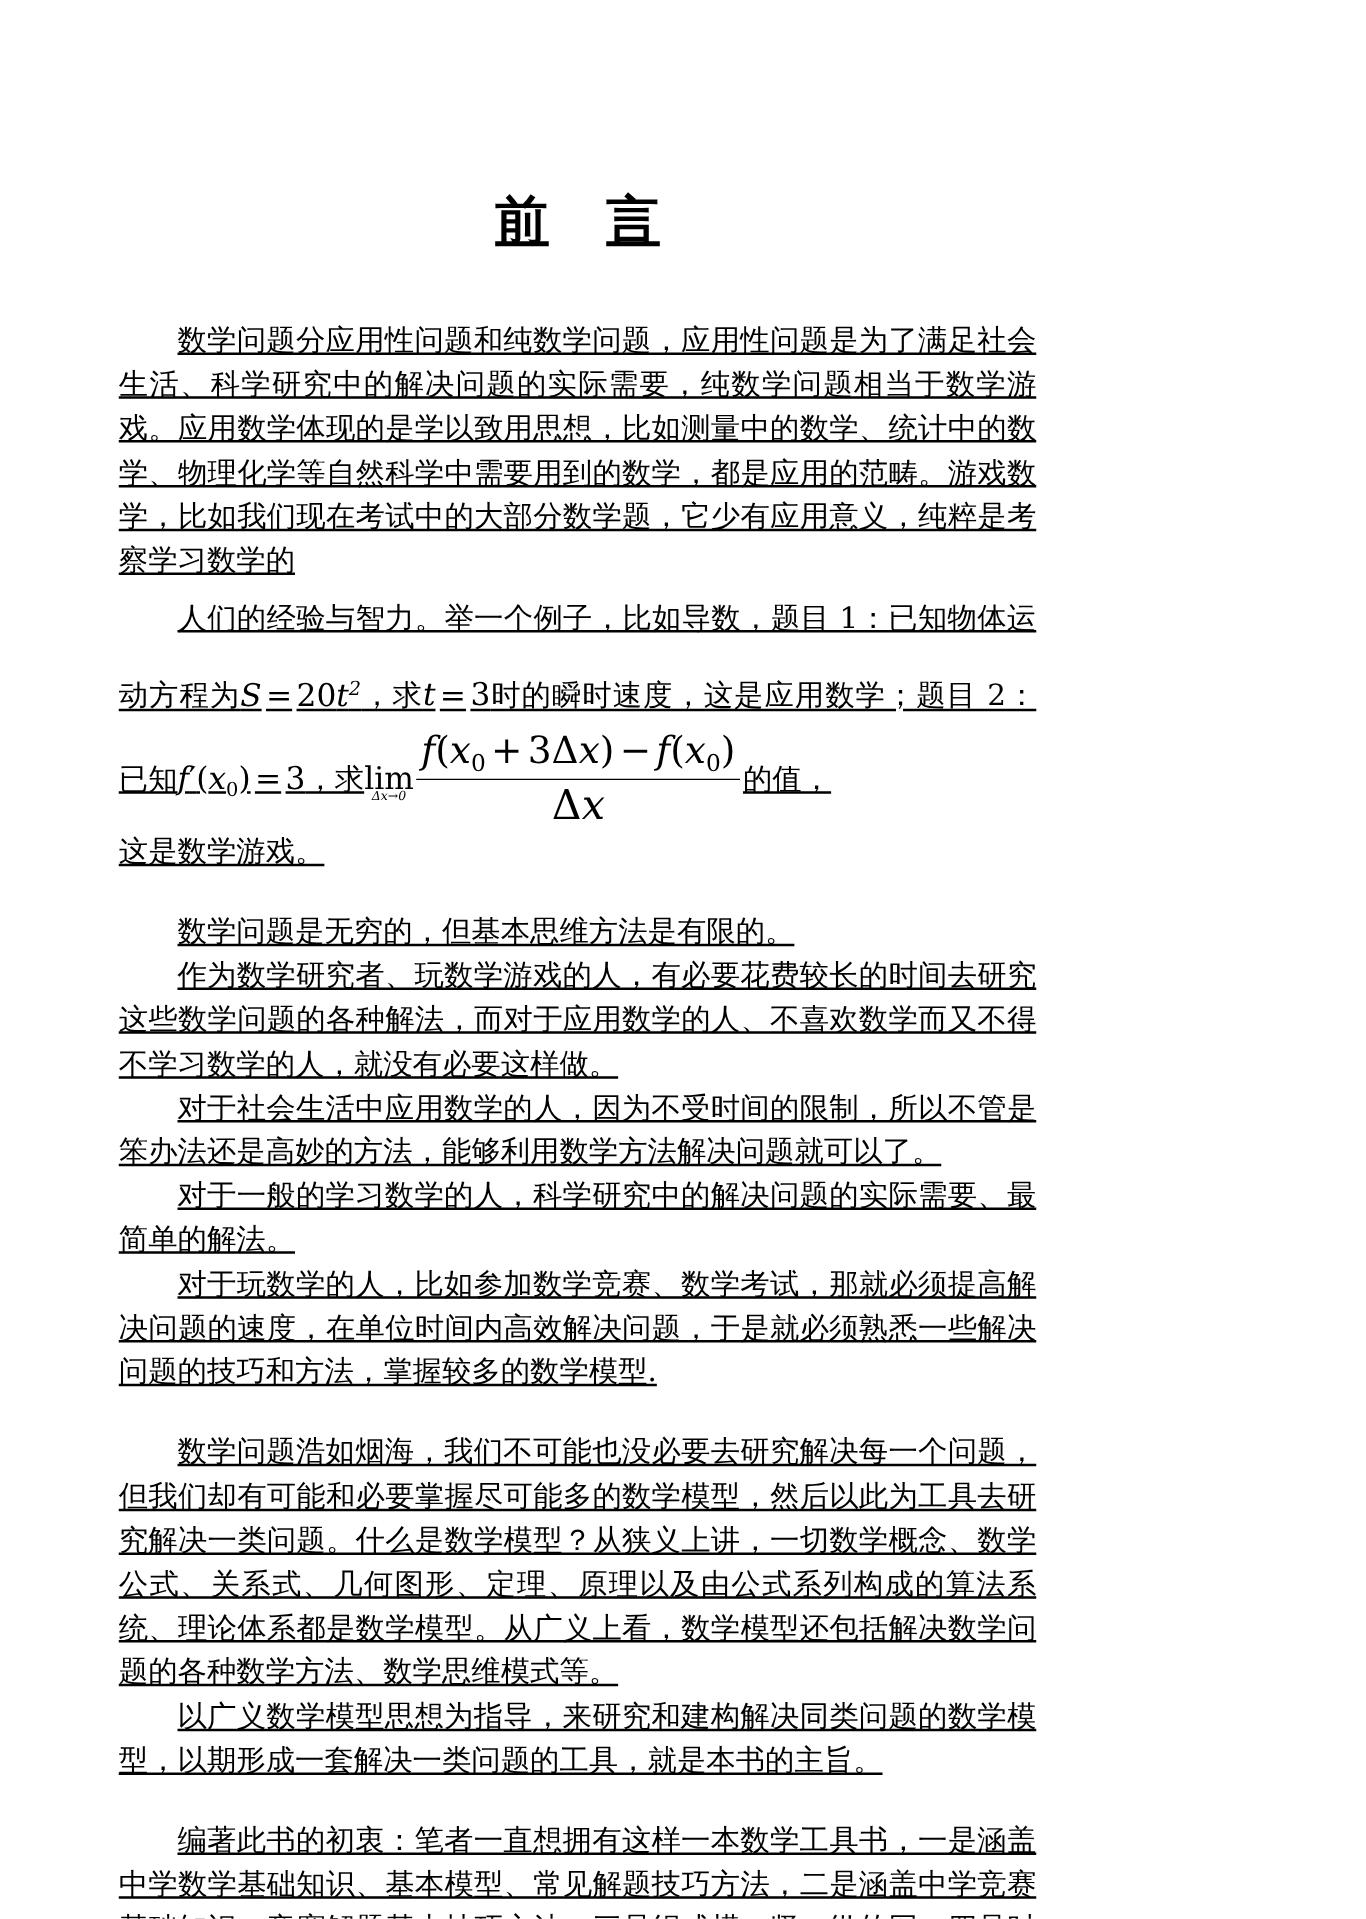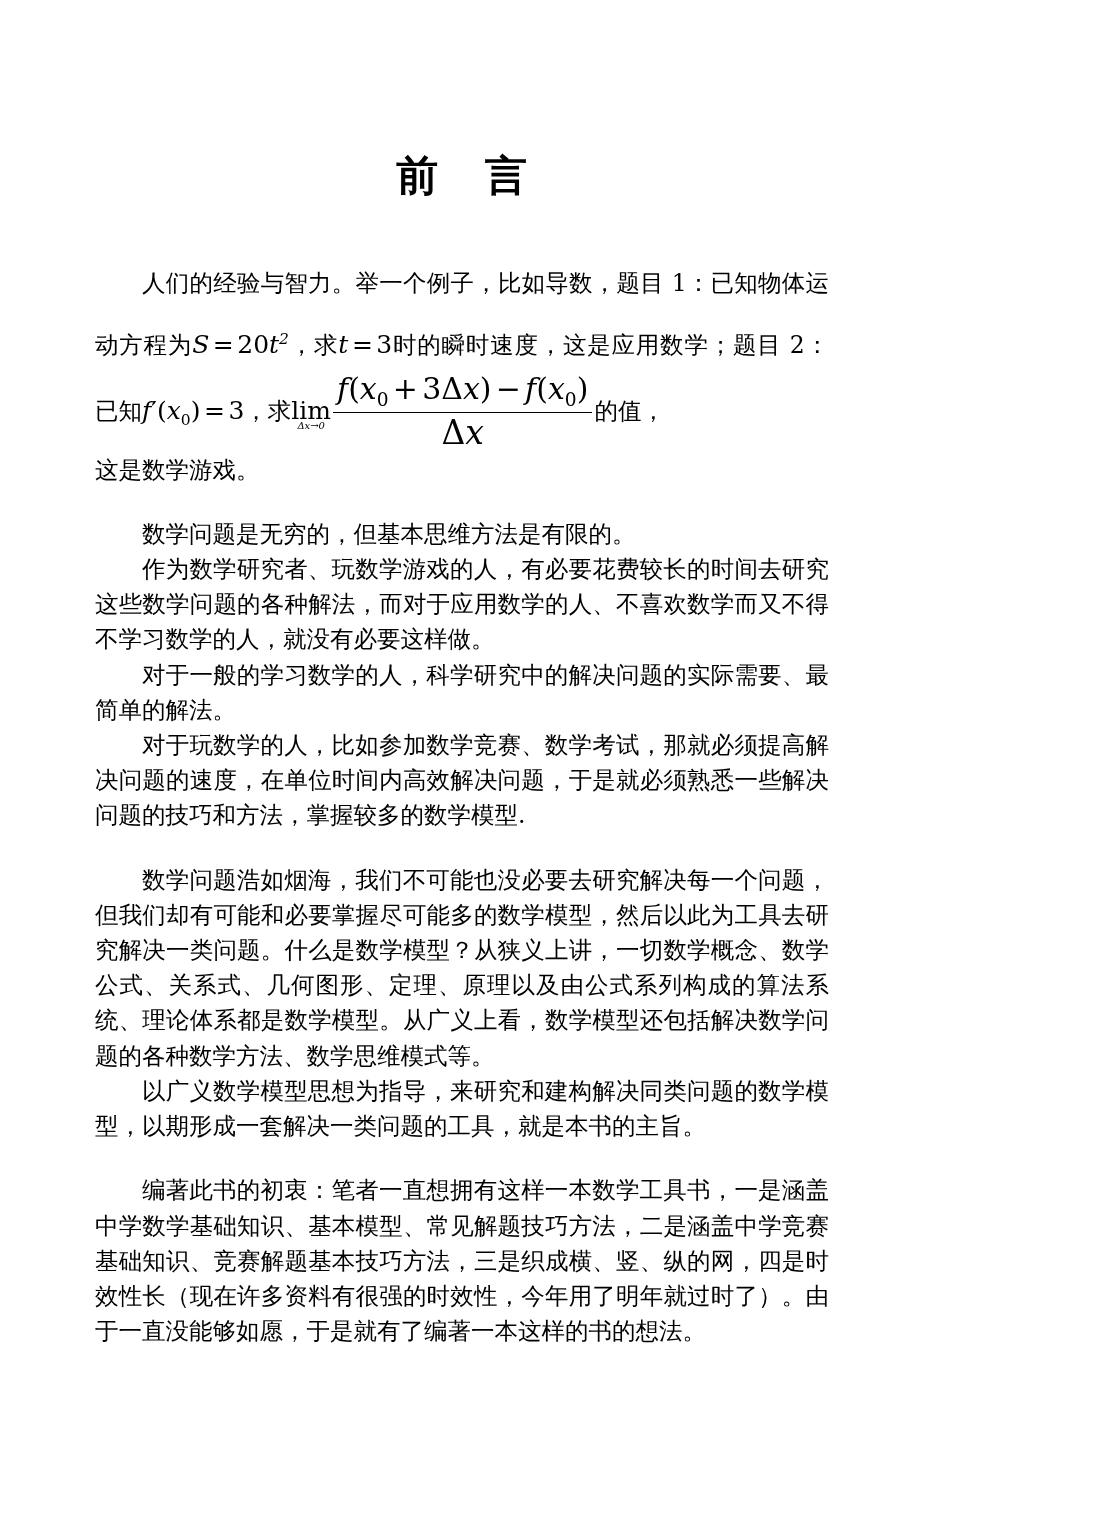--- a/index.html
+++ b/index.html
@@ -14,20 +14,21 @@
     color: #000000;
     -webkit-font-smoothing: antialiased;
   }
   .page {
     position: relative;
     width: 924px;
     height: 1535px;
     box-sizing: border-box;
     padding: 0 95px 0 95px;
     overflow: hidden;
+    text-decoration: underline;
   }
   .doc-title {
     text-align: center;
     font-weight: bold;
     font-size: 42px;
     line-height: 1;
     letter-spacing: 0.02em;
     padding-top: 155px;
     padding-bottom: 0;
     margin: 0;
@@ -125,29 +126,31 @@
 </style>
 </head>
 <body>
 
 <div class="page">
 
   <h1 class="doc-title"><span>前</span><span class="gap"></span><span>言</span></h1>
 
   <div class="body-block">
 
+    <p class="para">数学问题分应用性问题和纯数学问题，应用性问题是为了满足社会生活、科学研究中的解决问题的实际需要，纯数学问题相当于数学游戏。应用数学体现的是学以致用思想，比如测量中的数学、统计中的数学、物理化学等自然科学中需要用到的数学，都是应用的范畴。游戏数学，比如我们现在考试中的大部分数学题，它少有应用意义，纯粹是考察学习数学的</p>
 
     <p class="para tall"><span>人们的经验与智力。举一个例子，比如导数，题目 1：已知物体运动方程为</span><span class="math"><span>S</span><span class="op up">=</span><span class="up">20</span><span>t</span><sup>2</sup></span><span>，求</span><span class="math"><span>t</span><span class="op up">=</span><span class="up">3</span></span><span>时的瞬时速度，这是应用数学；题目 2：已知</span><span class="math"><span>f</span><span class="up">′</span><span class="up">(</span><span>x</span><sub>0</sub><span class="up">)</span><span class="op up">=</span><span class="up">3</span></span><span>，求</span><span class="math"><span class="limwrap"><span class="limtop">lim</span><span class="limbot">Δx→0</span></span><span class="frac"><span class="num"><span>f</span><span class="up">(</span><span>x</span><sub>0</sub><span class="op up">+</span><span class="up">3</span><span class="up">Δ</span><span>x</span><span class="up">)</span><span class="op up">−</span><span>f</span><span class="up">(</span><span>x</span><sub>0</sub><span class="up">)</span></span><span class="den"><span class="up">Δ</span><span>x</span></span></span></span><span>的值，</span></p>
 
     <p class="para" style="text-indent:0">这是数学游戏。</p>
 
     <div class="blockgap"></div>
 
     <p class="para">数学问题是无穷的，但基本思维方法是有限的。</p>
     <p class="para">作为数学研究者、玩数学游戏的人，有必要花费较长的时间去研究这些数学问题的各种解法，而对于应用数学的人、不喜欢数学而又不得不学习数学的人，就没有必要这样做。</p>
+    <p class="para">对于社会生活中应用数学的人，因为不受时间的限制，所以不管是笨办法还是高妙的方法，能够利用数学方法解决问题就可以了。</p>
     <p class="para">对于一般的学习数学的人，科学研究中的解决问题的实际需要、最简单的解法。</p>
     <p class="para">对于玩数学的人，比如参加数学竞赛、数学考试，那就必须提高解决问题的速度，在单位时间内高效解决问题，于是就必须熟悉一些解决问题的技巧和方法，掌握较多的数学模型.</p>
 
     <div class="blockgap"></div>
 
     <p class="para">数学问题浩如烟海，我们不可能也没必要去研究解决每一个问题，但我们却有可能和必要掌握尽可能多的数学模型，然后以此为工具去研究解决一类问题。什么是数学模型？从狭义上讲，一切数学概念、数学公式、关系式、几何图形、定理、原理以及由公式系列构成的算法系统、理论体系都是数学模型。从广义上看，数学模型还包括解决数学问题的各种数学方法、数学思维模式等。</p>
     <p class="para">以广义数学模型思想为指导，来研究和建构解决同类问题的数学模型，以期形成一套解决一类问题的工具，就是本书的主旨。</p>
 
     <div class="blockgap"></div>
 

